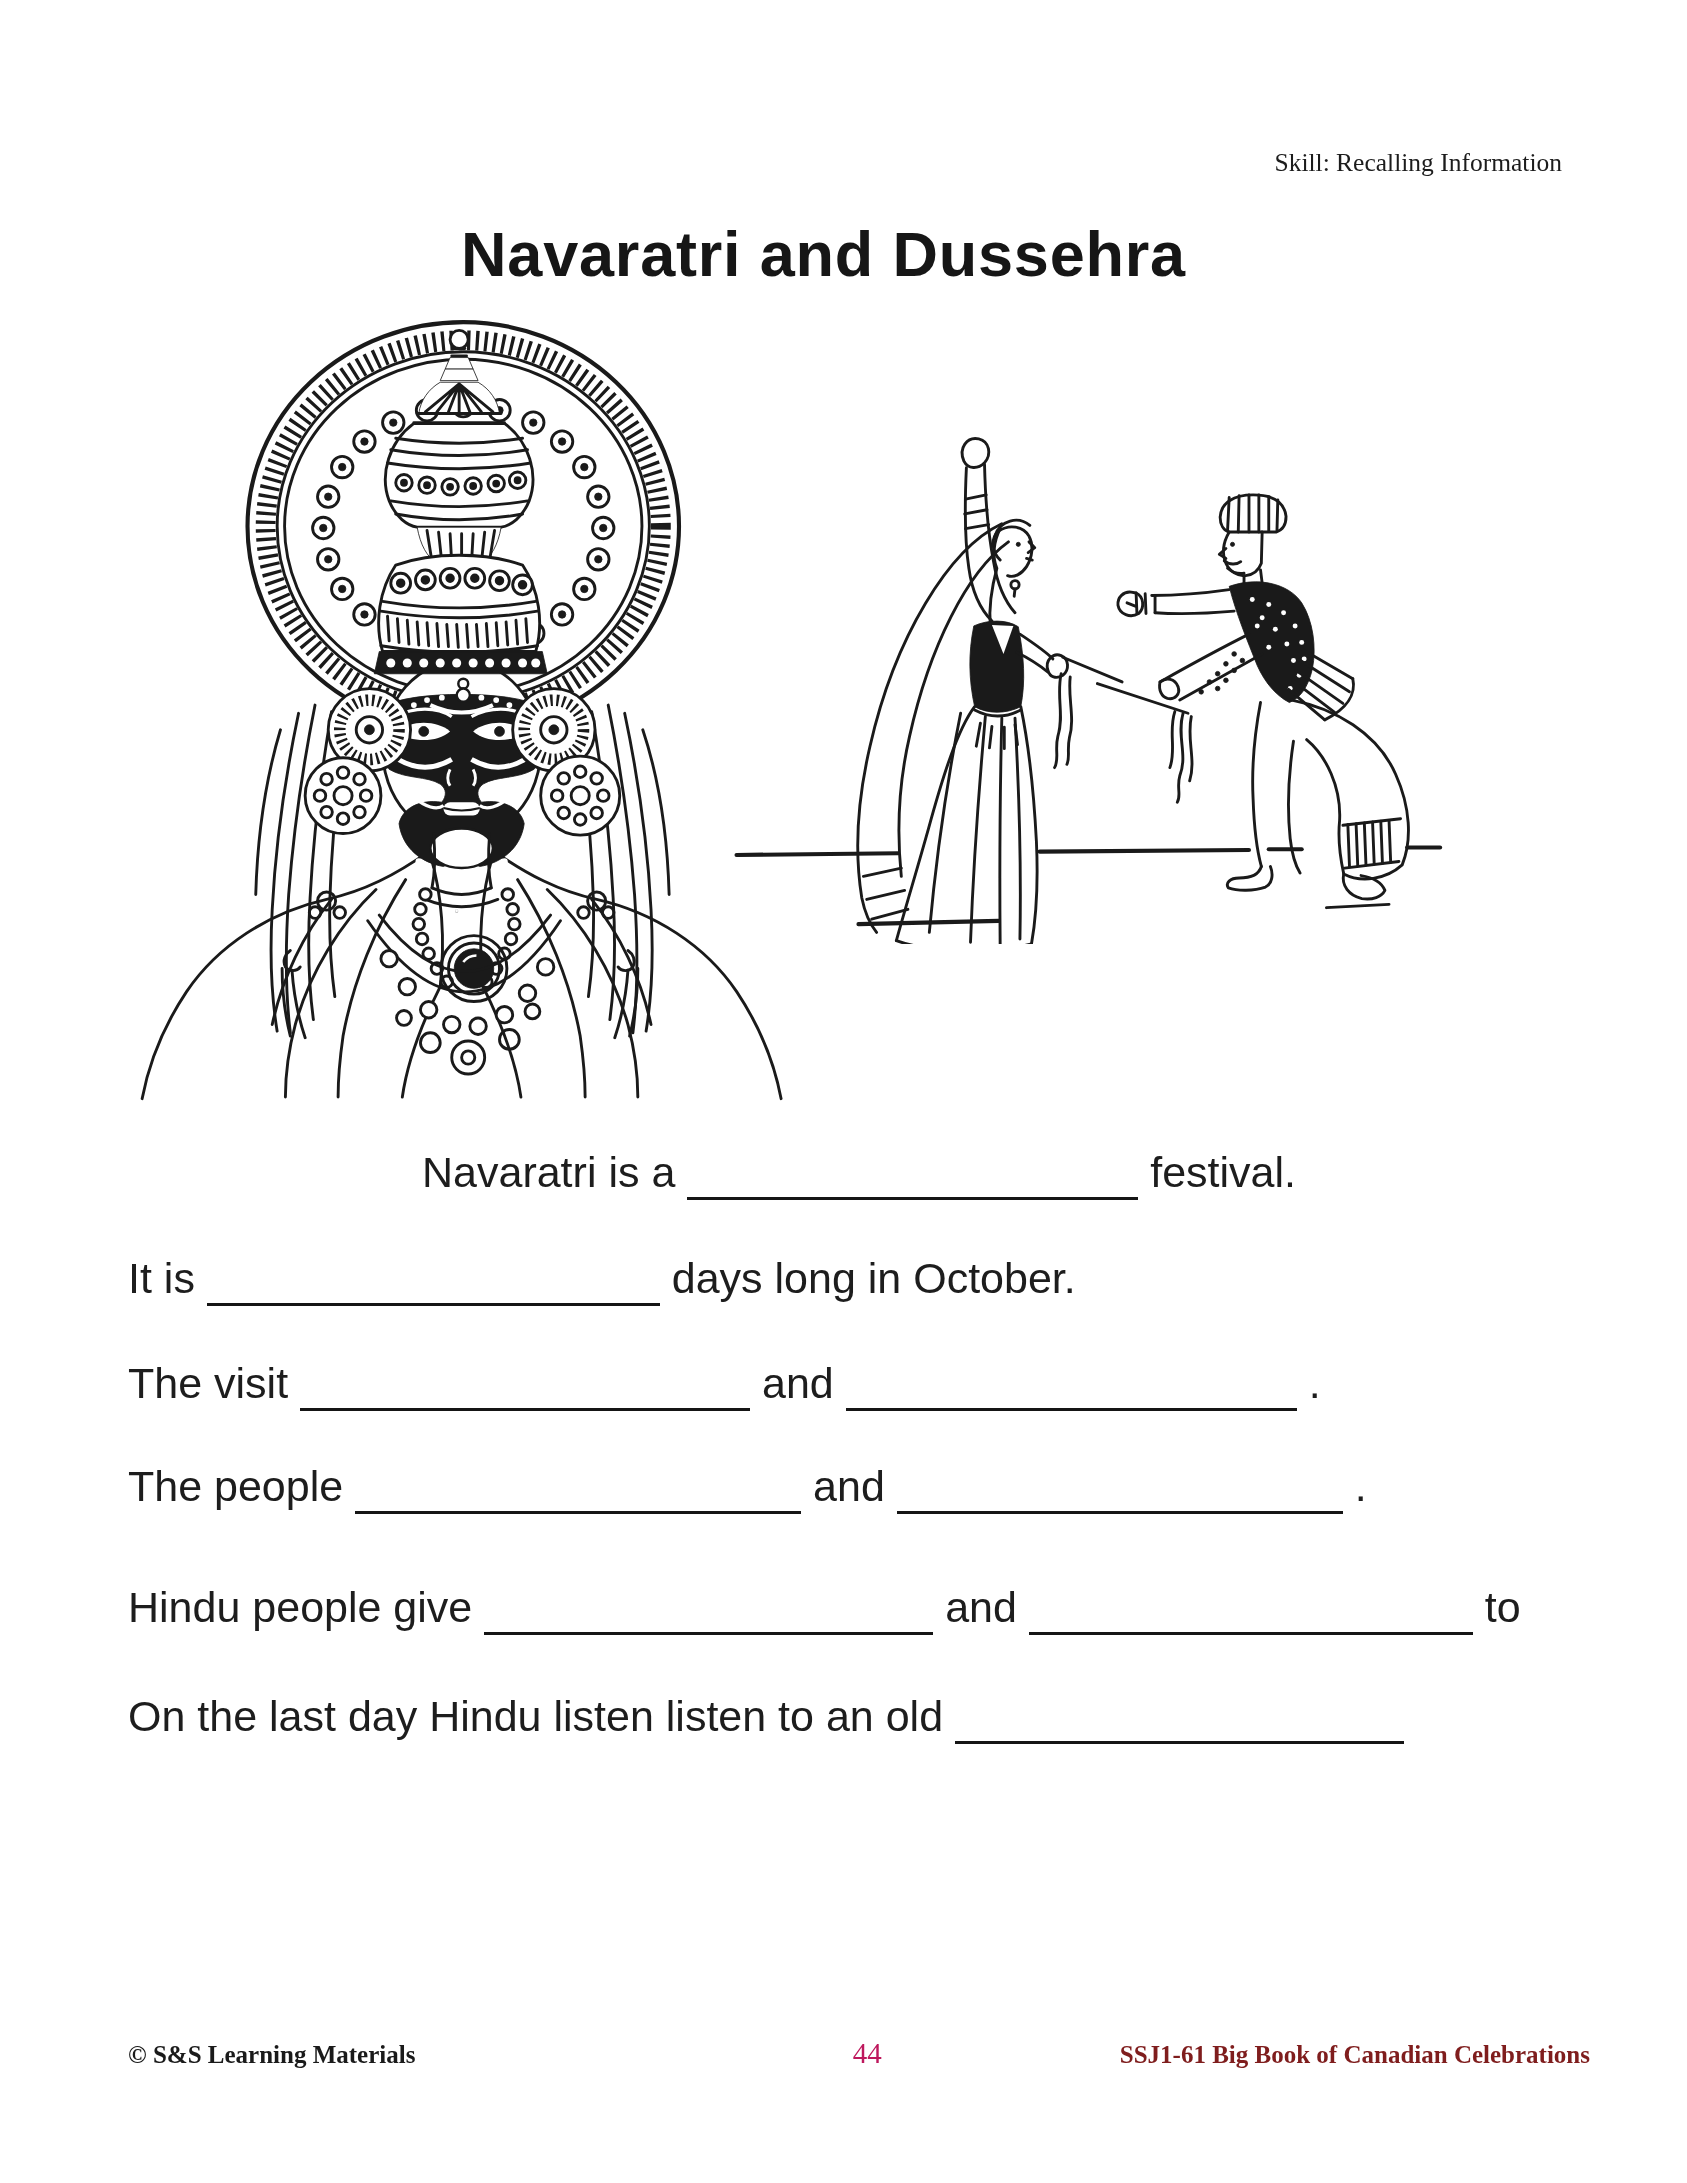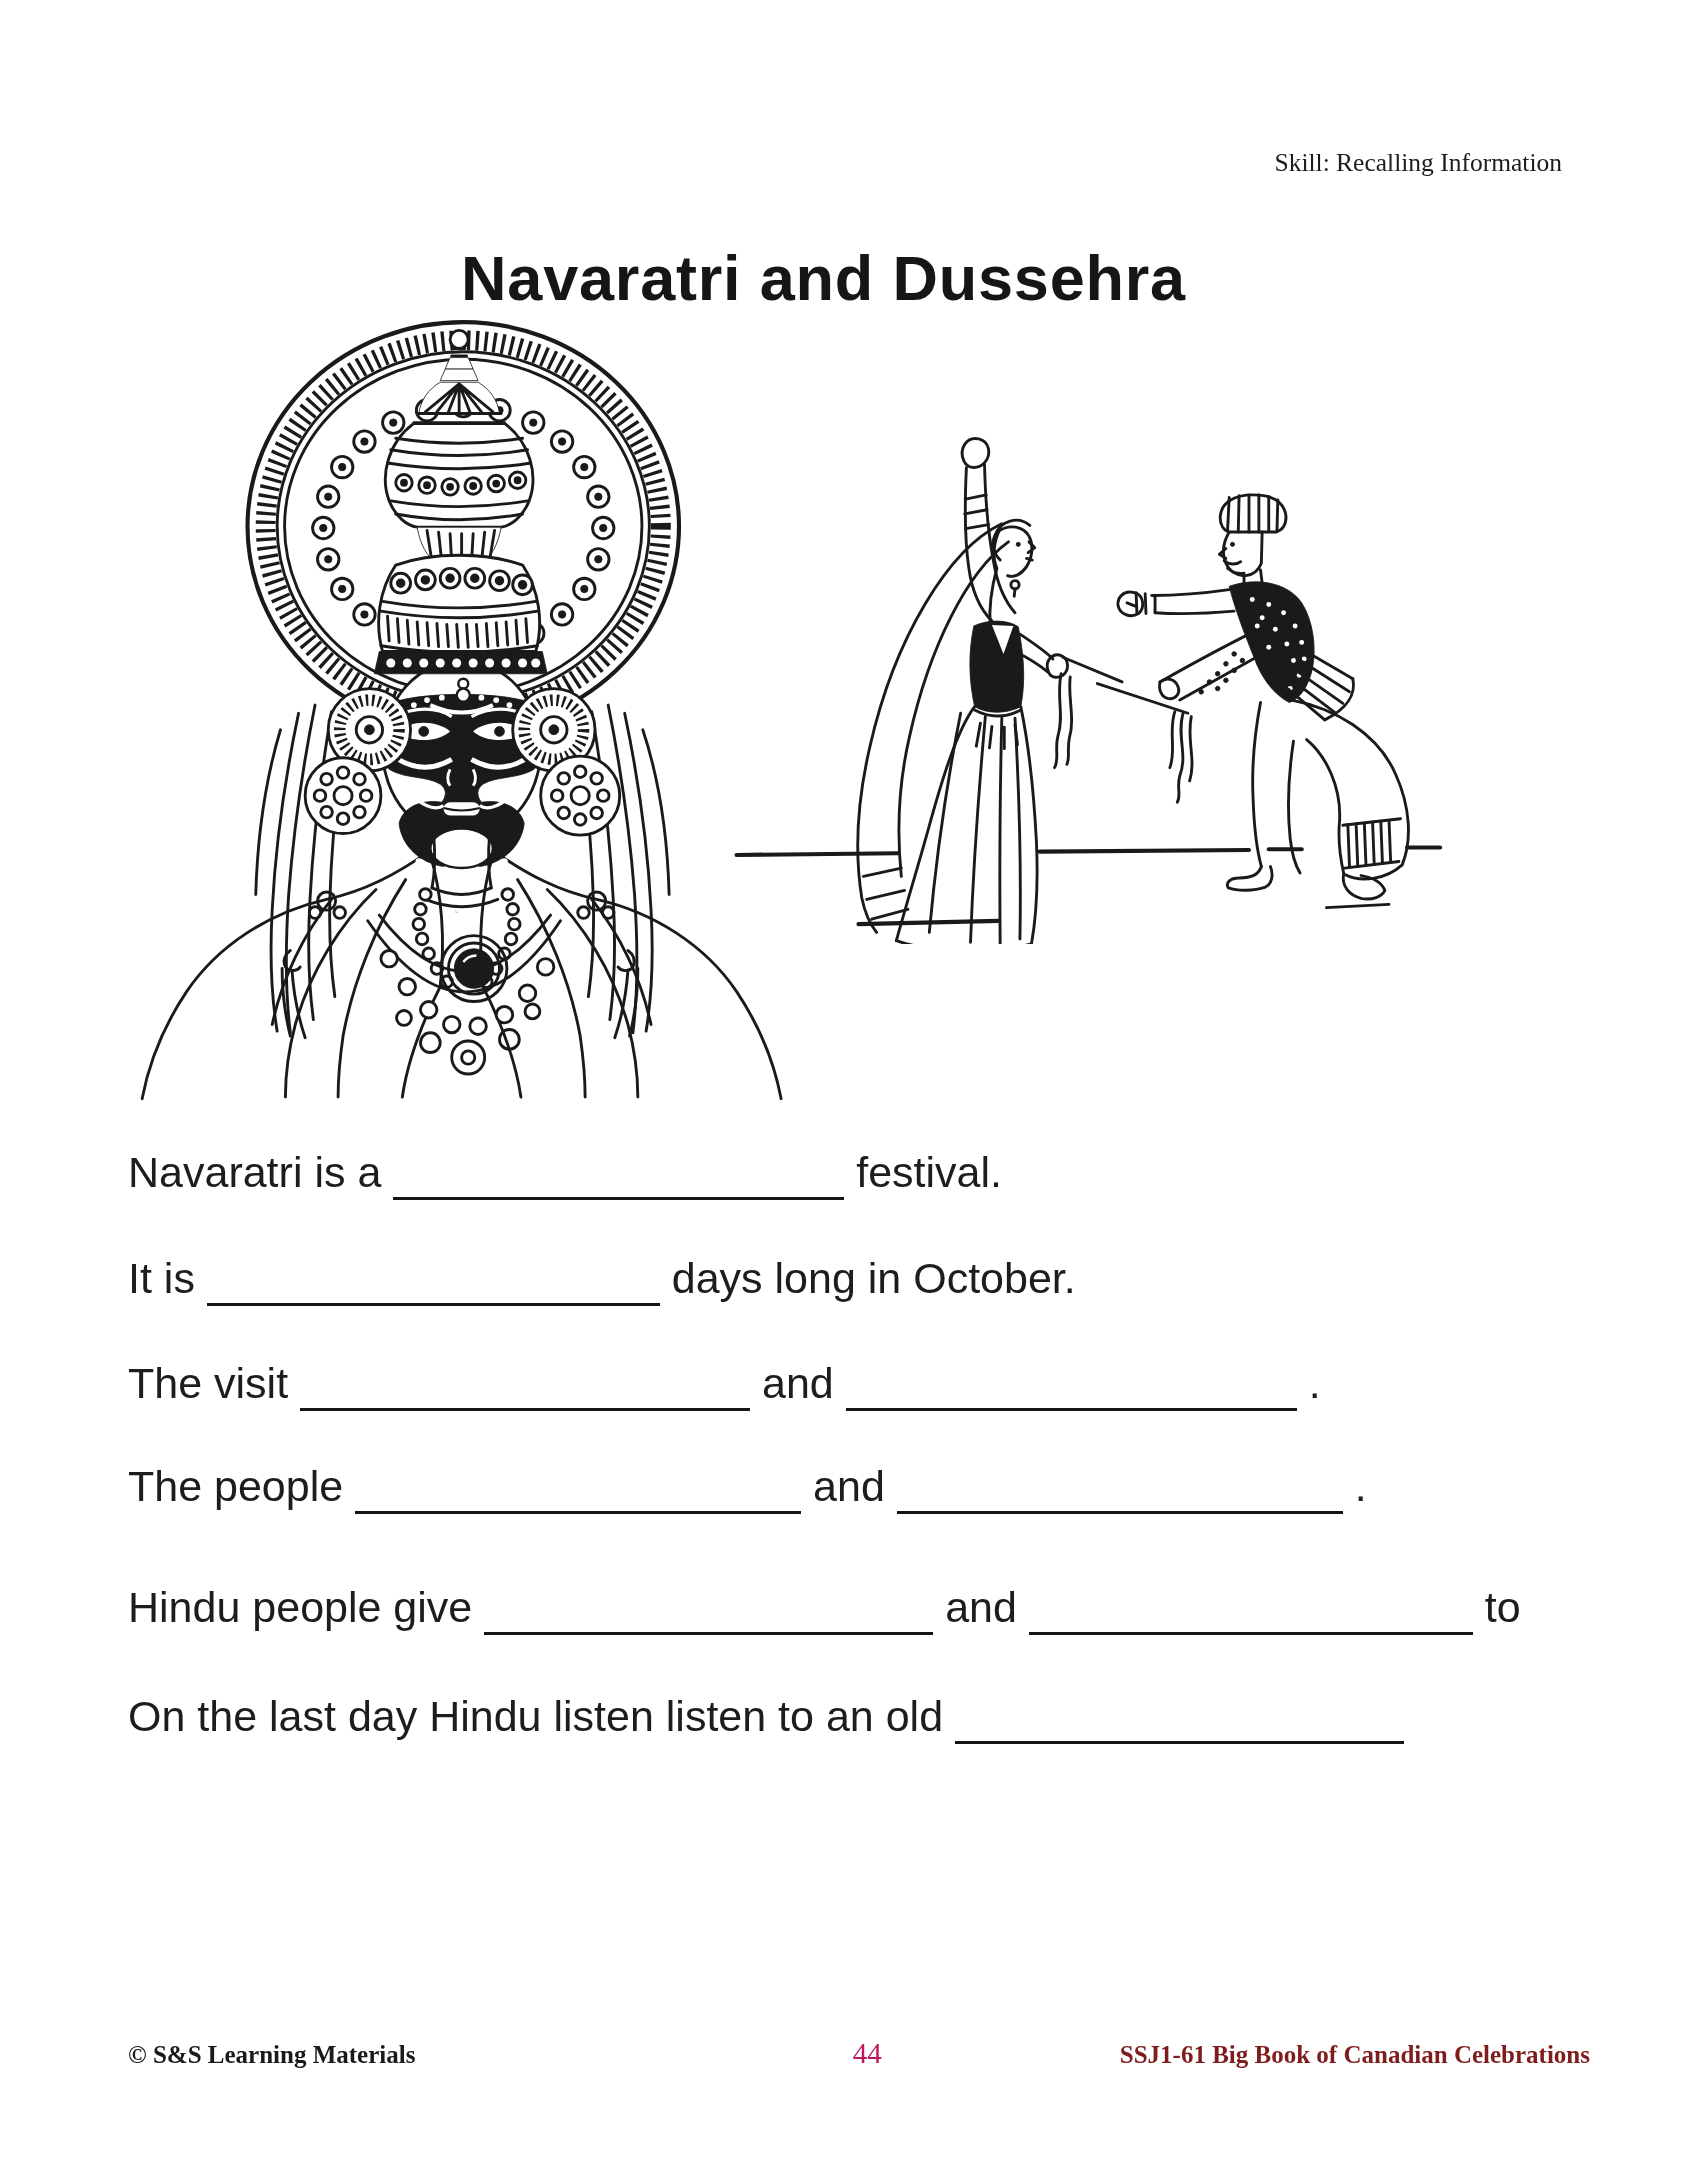--- a/index.html
+++ b/index.html
@@ -1,25 +1,25 @@
 <!DOCTYPE html>
 <html style="font-size:13px"><head>
 <meta charset="utf-8">
 <style>
   html,body{margin:0;padding:0;background:#ffffff;}
   body{width:1687px;height:2183px;position:relative;font-family:"Liberation Sans",sans-serif;color:#1d1d1d;overflow:hidden;}
   .skill{position:absolute;top:148px;right:125px;font-family:"Liberation Serif",serif;font-size:25.5px;color:#1c1c1c;}
-  .title{position:absolute;top:200px;left:0;width:1647px;text-align:center;font-size:63px;font-weight:bold;letter-spacing:0.8px;color:#161616;}
+  .title{position:absolute;top:176px;left:0;width:1647px;text-align:center;font-size:63px;font-weight:bold;letter-spacing:0.8px;color:#161616;}
   .illus{position:absolute;}
   .illus-left{left:124px;top:318px;width:667px;height:784px;}
   .illus-right{left:725px;top:410px;width:725px;height:534px;}
   .worksheet{position:absolute;left:128px;top:1134px;width:1462px;font-size:43px;line-height:76px;color:#1d1d1d;}
   .ws-line{white-space:pre;}
   .sentence{margin-bottom:29px;}
-  .sentence:nth-child(1){margin-bottom:30px;}
+  .sentence:nth-child(1){margin-bottom:30px;text-align:center;}
   .sentence:nth-child(3){margin-bottom:27px;}
   .sentence:nth-child(4){margin-bottom:45px;}
   .sentence:nth-child(5){margin-bottom:33px;}
   .blank{display:inline-block;height:33px;border-bottom:3.3px solid #151515;vertical-align:-13px;}
   .footer{position:absolute;left:128px;right:97px;top:2037px;display:flex;align-items:baseline;font-family:Liberation Serif, serif;}
   .footer .f-left{flex:1;font-size:25px;font-weight:bold;color:#1a1a1a;}
   .footer .f-page{flex:0 0 auto;font-size:29px;font-weight:normal;color:#be185d;transform:translateX(8.2px);}
   .footer .f-right{flex:1;text-align:right;font-size:25px;font-weight:bold;color:#7f1d1d;}
   svg .ln{fill:none;stroke:#1a1a1a;stroke-width:3.5;stroke-linecap:round;stroke-linejoin:round;}
   svg .thk{stroke-width:5;}

